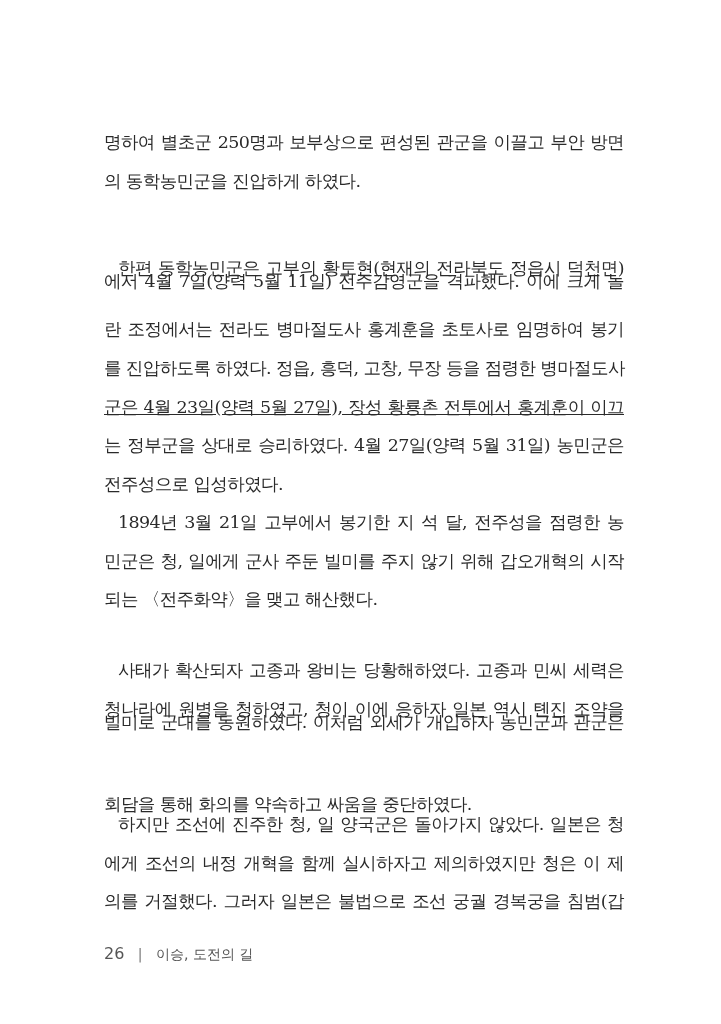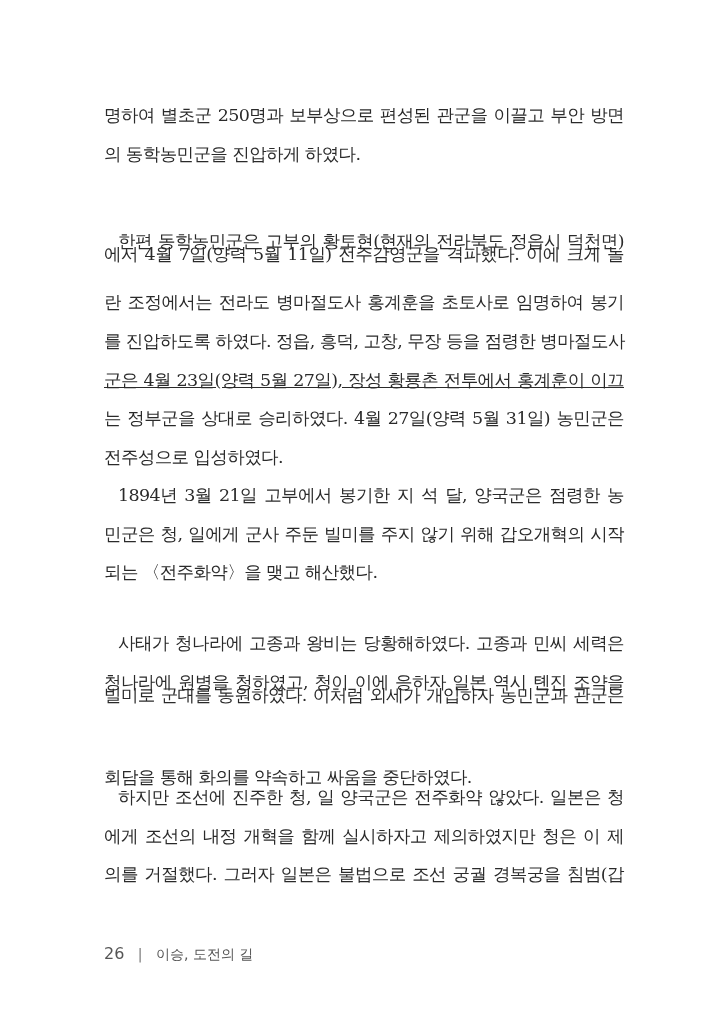--- a/index.html
+++ b/index.html
@@ -1,20 +1,20 @@
 <!DOCTYPE html>
 <html><head>
 <meta charset="utf-8">
 <style>
   html, body { margin: 0; padding: 0; background: #ffffff; }
   body { width: 721px; height: 1024px; position: relative; overflow: hidden;
          font-family: "DejaVu Serif", "Liberation Serif", serif; color: #2a2a2a; }
   .page { position: absolute; left: 0; top: 0; width: 721px; height: 1024px; }
   .line { position: absolute; left: 104px; width: 520px; font-size: 17.5px; line-height: 22px;
-          white-space: nowrap; letter-spacing: -0.6px; text-align: justify; text-align-last: justify; }
+          white-space: nowrap; letter-spacing: -0.6px; text-align: justify; text-align-last: justify; margin-top: 27px; }
   .line.last { text-align-last: left; }
   .line.indent { padding-left: 14px; width: 506px; }
   .footer { position: absolute; left: 104px; top: 944px; font-family: "DejaVu Sans", "Liberation Sans", sans-serif;
             font-size: 14px; color: #555; white-space: nowrap; }
   .footer .num { font-size: 16px; }
   .footer .sep { display: inline-block; margin: 0 9px; color: #777; }
 </style>
 </head>
 <body>
 
@@ -27,32 +27,32 @@
       <div>
         <div class="line indent" style="top: 230px;">한편 동학농민군은 고부의 황토현(현재의 전라북도 정읍시 덕천면)</div>
         <div class="line" style="top: 243px;">에서 4월 7일(양력 5월 11일) 전주감영군을 격파했다. 이에 크게 놀</div>
         <div class="line" style="top: 291px;">란 조정에서는 전라도 병마절도사 홍계훈을 초토사로 임명하여 봉기</div>
         <div class="line" style="top: 330px;">를 진압하도록 하였다. 정읍, 흥덕, 고창, 무장 등을 점령한 병마절도사</div>
         <div class="line" style="top: 369px; text-decoration: underline;">군은 4월 23일(양력 5월 27일), 장성 황룡촌 전투에서 홍계훈이 이끄</div>
         <div class="line" style="top: 407px;">는 정부군을 상대로 승리하였다. 4월 27일(양력 5월 31일) 농민군은</div>
         <div class="line last" style="top: 446px;">전주성으로 입성하였다.</div>
       </div>
       <div>
-        <div class="line indent" style="top: 484px;">1894년 3월 21일 고부에서 봉기한 지 석 달, 양국군은 점령한 농</div>
+        <div class="line indent" style="top: 484px;">1894년 3월 21일 고부에서 봉기한 지 석 달, 전주성을 점령한 농</div>
         <div class="line" style="top: 523px;">민군은 청, 일에게 군사 주둔 빌미를 주지 않기 위해 갑오개혁의 시작</div>
         <div class="line last" style="top: 561px;">되는 〈전주화약〉을 맺고 해산했다.</div>
       </div>
       <div>
-        <div class="line indent" style="top: 632px;">사태가 청나라에 고종과 왕비는 당황해하였다. 고종과 민씨 세력은</div>
+        <div class="line indent" style="top: 632px;">사태가 확산되자 고종과 왕비는 당황해하였다. 고종과 민씨 세력은</div>
         <div class="line" style="top: 671px;">청나라에 원병을 청하였고, 청이 이에 응하자 일본 역시 톈진 조약을</div>
         <div class="line" style="top: 684px;">빌미로 군대를 동원하였다. 이처럼 외세가 개입하자 농민군과 관군은</div>
         <div class="line last" style="top: 766px;">회담을 통해 화의를 약속하고 싸움을 중단하였다.</div>
       </div>
       <div>
-        <div class="line indent" style="top: 786px;">하지만 조선에 진주한 청, 일 양국군은 전주화약 않았다. 일본은 청</div>
+        <div class="line indent" style="top: 786px;">하지만 조선에 진주한 청, 일 양국군은 돌아가지 않았다. 일본은 청</div>
         <div class="line" style="top: 825px;">에게 조선의 내정 개혁을 함께 실시하자고 제의하였지만 청은 이 제</div>
         <div class="line" style="top: 863px;">의를 거절했다. 그러자 일본은 불법으로 조선 궁궐 경복궁을 침범(갑</div>
       </div>
     </div>
 
   <div class="footer">
     <span class="num">26</span>
     <span class="sep">|</span>
     <span>이승, 도전의 길</span>
   </div>

